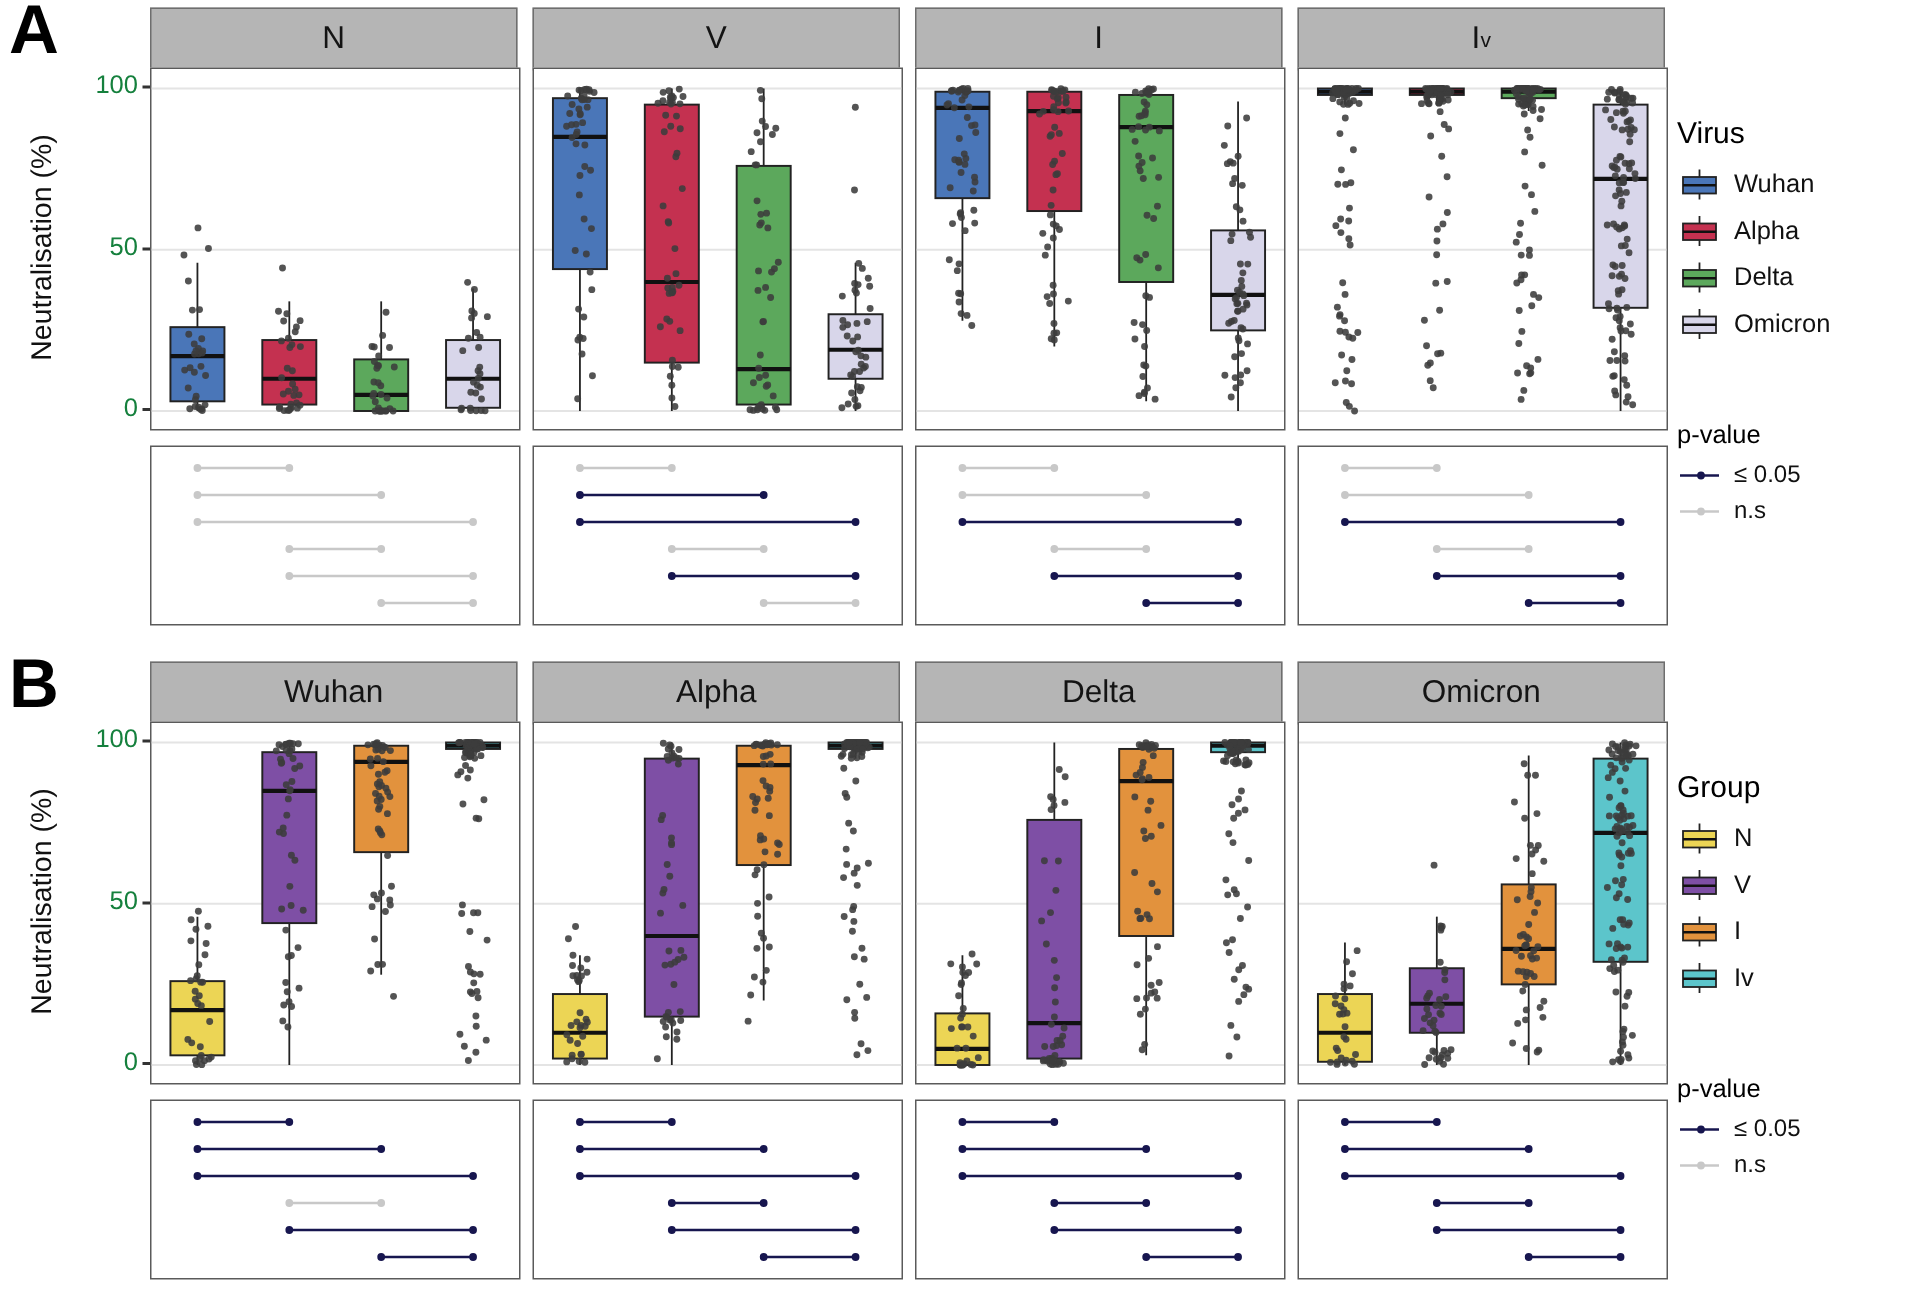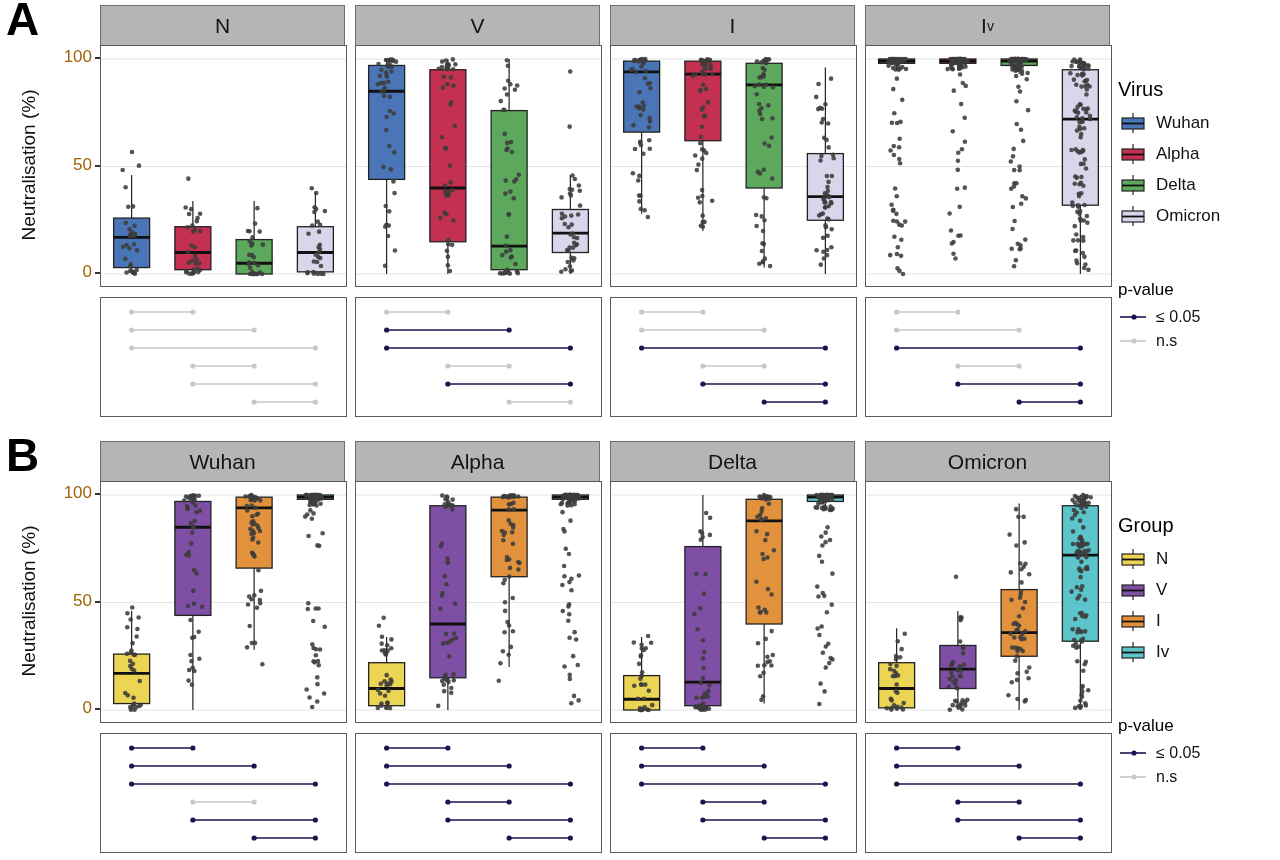--- a/index.html
+++ b/index.html
@@ -5,21 +5,21 @@
   html,body{margin:0;padding:0;background:#fff;}
   .page{position:relative;width:1280px;height:860px;background:#ffffff;
         font-family:"Liberation Sans",sans-serif;color:#111;}
   .panel{position:absolute;left:0;width:1280px;height:430px;}
   .panel-label{position:absolute;left:6px;top:-8px;font-size:46px;font-weight:bold;color:#000;}
   .ylabel{position:absolute;left:-80px;top:153px;width:220px;height:24px;text-align:center;
           font-size:19px;color:#111;transform:rotate(-90deg);}
   .strip{position:absolute;height:40px;background:#b5b5b5;border:1px solid #6e6e6e;
          display:flex;align-items:center;justify-content:center;font-size:21px;color:#141414;}
   .plot,.sig{position:absolute;background:#fff;border:1px solid #5a5a5a;}
-  .ytick{position:absolute;width:36px;text-align:right;font-size:17px;color:#a16207;}
+  .ytick{position:absolute;width:36px;text-align:right;font-size:17px;color:#15803d;}
   .tickmark{position:absolute;width:5px;height:2px;background:#333;}
   .legend{position:absolute;width:165px;}
   .lg-title{font-size:20px;color:#000;margin-bottom:10px;}
   .lg-row{display:flex;align-items:center;gap:8px;margin-bottom:7px;font-size:17px;color:#111;}
   .pv{margin-top:52px;}
   .pv .lg-title{font-size:17px;margin-bottom:8px;}
   .pv .lg-row{font-size:16px;margin-bottom:6px;}
 </style>
 </head>
 <body>

